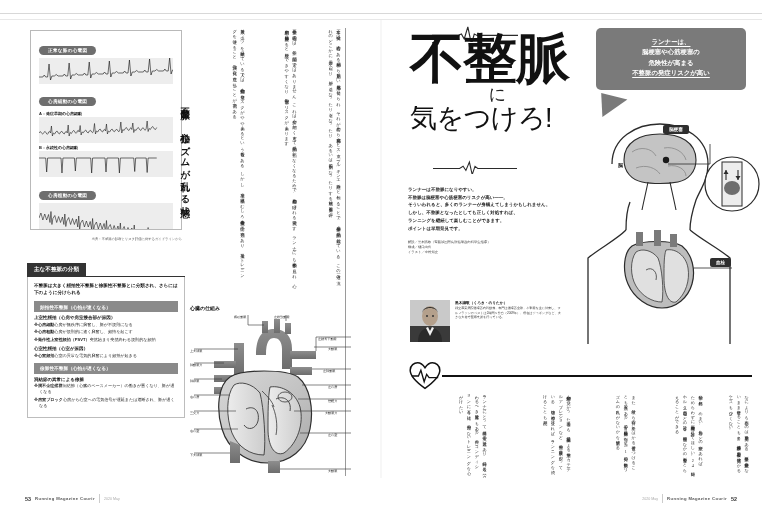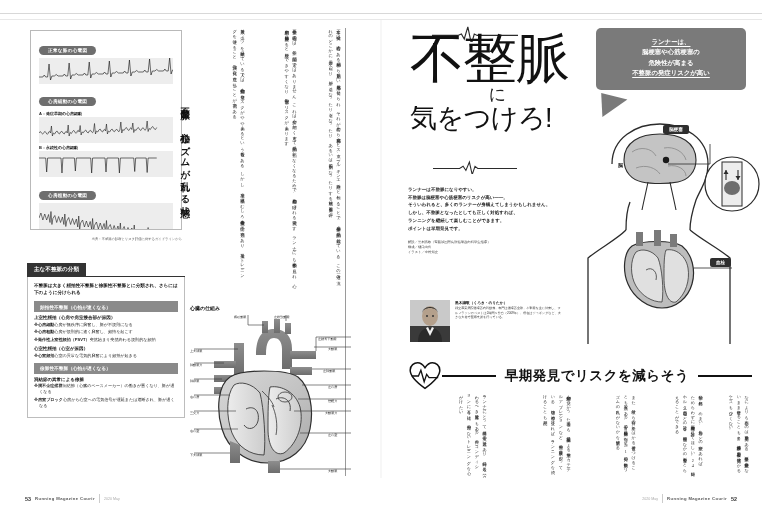--- a/index.html
+++ b/index.html
@@ -72,21 +72,21 @@
   
   .heart-wrap { position:absolute; left:190px; top:305px; width:165px; height:172px; }
   .heart-title { font-size:5px; font-weight:bold; color:#111; margin-bottom:2px; }
   .heart-wrap svg { display:block; }
 
   
   .title-block { position:absolute; left:410px; top:34px; width:175px; }
   .pulse-top { position:absolute; left:432px; top:26px; width:86px; height:16px; }
   .pulse-bottom { position:absolute; left:432px; top:160px; width:86px; height:14px; }
   .title-main {
-    font-size:54px; font-weight:normal; letter-spacing:-1px; line-height:.92;
+    font-size:54px; font-weight:bold; letter-spacing:-1px; line-height:.92;
     color:#111; font-family:"Liberation Sans",sans-serif;
   }
   .title-ni { font-size:17px; font-weight:normal; color:#222; text-align:center;
               line-height:1; margin:2px 0 0 0; }
   .title-sub {
     font-size:27px; font-weight:normal; color:#111; line-height:1.05; margin-top:1px;
     letter-spacing:-.5px;
   }
 
   
@@ -475,21 +475,20 @@
   <div class="calloutbox" style="left:612px;top:160px;background:transparent;color:#111;font-size:5px;">脳</div>
   <div class="calloutbox" style="left:710px;top:258px;">血栓</div>
 
   <div class="sec-head">
     <svg class="sec-icon" viewBox="0 0 40 34">
       <path d="M20,32 C6,22 2,14 2,10 C2,4 7,1 11,1 C15,1 18,4 20,7
                C22,4 25,1 29,1 C33,1 38,4 38,10 C38,14 34,22 20,32 Z" fill="none" stroke="#111" stroke-width="1.8"></path>
       <path d="M4,17 l8,0 l3,-7 l4,14 l3,-9 l3,4 l11,0" fill="none" stroke="#111" stroke-width="1.6"></path>
     </svg>
     <div class="sec-line"></div>
-    <div class="sec-title">早期発見でリスクを減らそう</div>
     <div class="sec-line"></div>
   </div>
 
   <div class="rv" style="left:708px;top:392px;height:80px;width:42px;">なによりも大切なのは早期発見である。不整脈は自覚症状がないまま進行することも多く、健康診断の心電図検査で偶然見つかるケースも少なくない。</div>
   <div class="rv" style="left:640px;top:392px;height:80px;width:64px;">動悸や息切れ、めまい、失神などの症状があれば、ためらわずに医療機関を受診してほしい。24時間ホルター心電図などの検査で、日常生活のなかの不整脈をとらえることができる。</div>
   <div class="rv" style="left:575px;top:392px;height:80px;width:62px;">また、日頃から自分の脈をはかる習慣をつけることも有効である。手首の橈骨動脈に指を当て、1分間の脈拍数とリズムの乱れがないかを確認する。</div>
   <div class="rv" style="left:492px;top:392px;height:80px;width:80px;">心房細動が見つかった場合でも、抗凝固薬による治療やカテーテルアブレーションなど、治療の選択肢は広がっている。適切な治療を受ければ、ランニングを続けることも可能だ。</div>
   <div class="rv" style="left:408px;top:392px;height:80px;width:80px;">ランナーにとって心臓は最大の武器であり、同時に最も労わるべき臓器でもある。日々のコンディションに耳を傾け、無理のないトレーニングを心がけたい。</div>
 
   <div class="foot foot-l">

